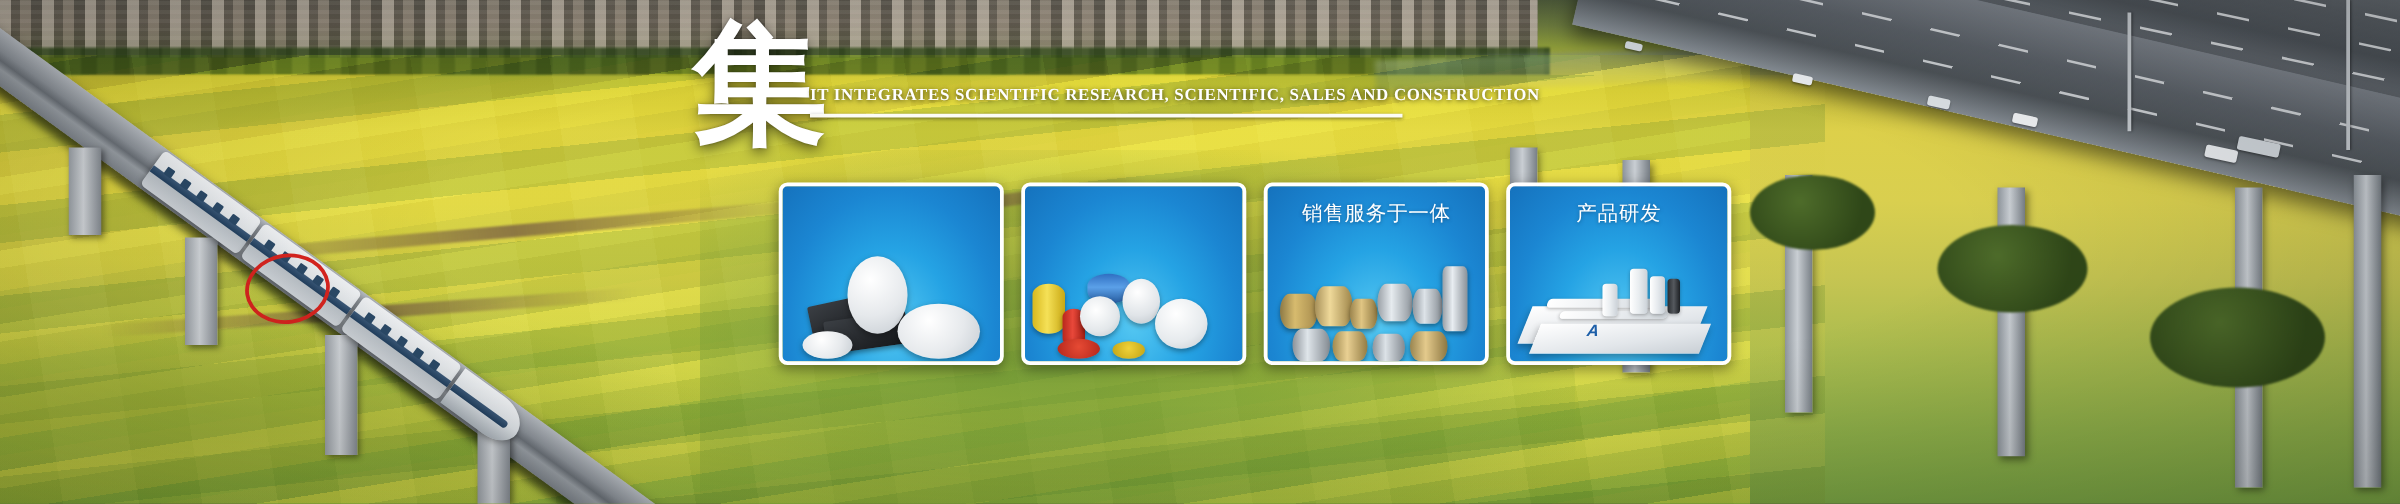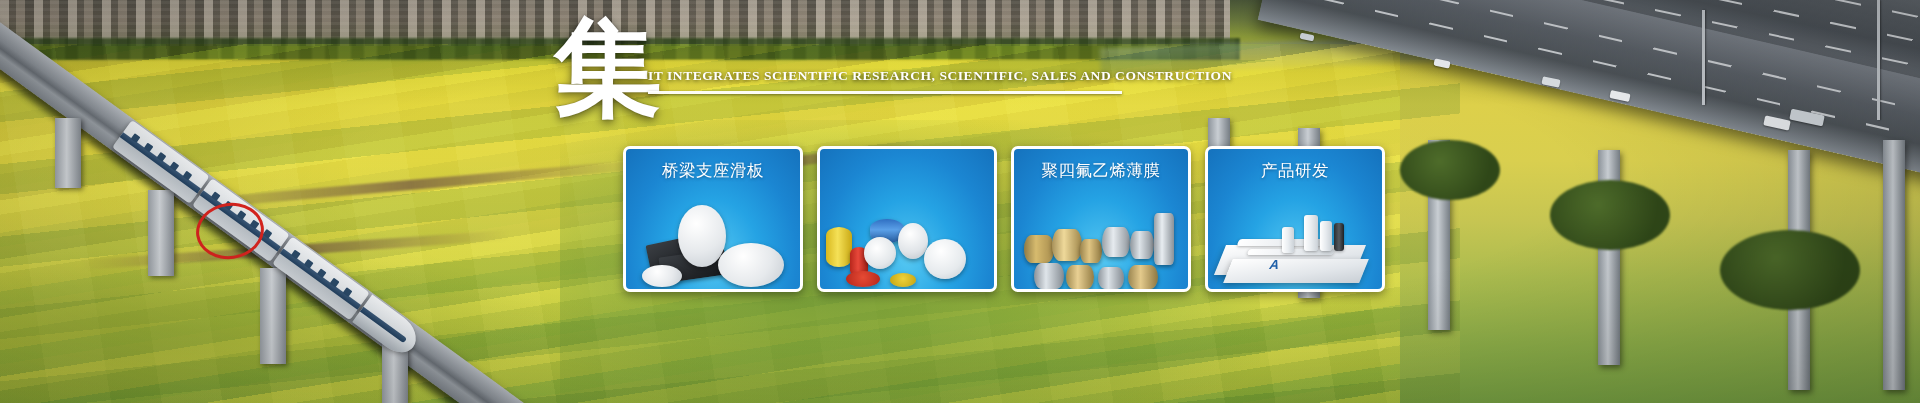--- a/index.html
+++ b/index.html
@@ -343,21 +343,20 @@
 
   <div class="headline">
     <div class="big-char">集</div>
     <div class="eng-line">IT INTEGRATES SCIENTIFIC RESEARCH, SCIENTIFIC, SALES AND CONSTRUCTION</div>
     <div class="rule"></div>
   </div>
 
   <div class="cards">
 
     <div class="card">
-      <div class="card-title">桥梁支座滑板</div>
       <div class="card-art">
         <div class="plate" style="left:22px;top:46px;width:62px;height:30px;transform:rotate(-12deg);"></div>
         <div class="plate" style="left:34px;top:60px;width:66px;height:26px;transform:rotate(-8deg);"></div>
         <div class="disc" style="left:52px;top:12px;width:48px;height:62px;"></div>
         <div class="disc" style="left:92px;top:50px;width:66px;height:44px;"></div>
         <div class="disc" style="left:16px;top:72px;width:40px;height:22px;"></div>
       </div>
     </div>
 
     <div class="card">
@@ -367,21 +366,21 @@
         <div class="roll" style="left:50px;top:26px;width:34px;height:24px;background:linear-gradient(180deg,#2f6fc2,#5ba0e8 45%,#24599c);border-radius:50%/40%;"></div>
         <div class="roll" style="left:44px;top:44px;width:32px;height:32px;background:radial-gradient(circle at 40% 35%,#ffffff,#e3e7ea 60%,#bfc6cc);border-radius:50%;"></div>
         <div class="roll" style="left:78px;top:30px;width:30px;height:36px;background:radial-gradient(circle at 40% 30%,#ffffff,#e0e4e8 60%,#bcc3c9);border-radius:50%;"></div>
         <div class="roll" style="left:104px;top:46px;width:42px;height:40px;background:radial-gradient(circle at 40% 30%,#ffffff,#e6eaed 60%,#c3c9cf);border-radius:50%;"></div>
         <div class="ring" style="left:26px;top:78px;width:34px;height:16px;background:radial-gradient(circle at 50% 40%,#e64a34,#b3251a);"></div>
         <div class="ring" style="left:70px;top:80px;width:26px;height:14px;background:radial-gradient(circle at 50% 40%,#f0d23a,#c1a111);"></div>
       </div>
     </div>
 
     <div class="card">
-      <div class="card-title">聚四氟乙烯薄膜</div>
+      <div class="card-title">销售服务于一体</div>
       <div class="card-art">
         <div class="bush" style="left:10px;top:42px;width:30px;height:28px;background:linear-gradient(90deg,#8e7a46,#d7bb6e 40%,#a58a4c);"></div>
         <div class="bush" style="left:38px;top:36px;width:30px;height:32px;background:linear-gradient(90deg,#a8915a,#efd99a 40%,#9d8448);"></div>
         <div class="bush" style="left:66px;top:46px;width:22px;height:24px;background:linear-gradient(90deg,#9c854e,#e0c583 42%,#8e7740);"></div>
         <div class="bush" style="left:88px;top:34px;width:28px;height:30px;background:linear-gradient(90deg,#9aa0a6,#e6ebef 40%,#8d949b);"></div>
         <div class="bush" style="left:116px;top:38px;width:24px;height:28px;background:linear-gradient(90deg,#8f969d,#dde3e8 40%,#848b92);"></div>
         <div class="bush" style="left:140px;top:20px;width:20px;height:52px;background:linear-gradient(90deg,#989fa6,#e8edf1 40%,#8a9198);border-radius:18%/12%;"></div>
         <div class="bush" style="left:20px;top:70px;width:30px;height:26px;background:linear-gradient(90deg,#8c9299,#dfe5ea 40%,#848b92);"></div>
         <div class="bush" style="left:52px;top:72px;width:28px;height:24px;background:linear-gradient(90deg,#a08a50,#e9d093 42%,#937c44);"></div>
         <div class="bush" style="left:84px;top:74px;width:26px;height:22px;background:linear-gradient(90deg,#8f969d,#dce2e7 40%,#838a91);"></div>

